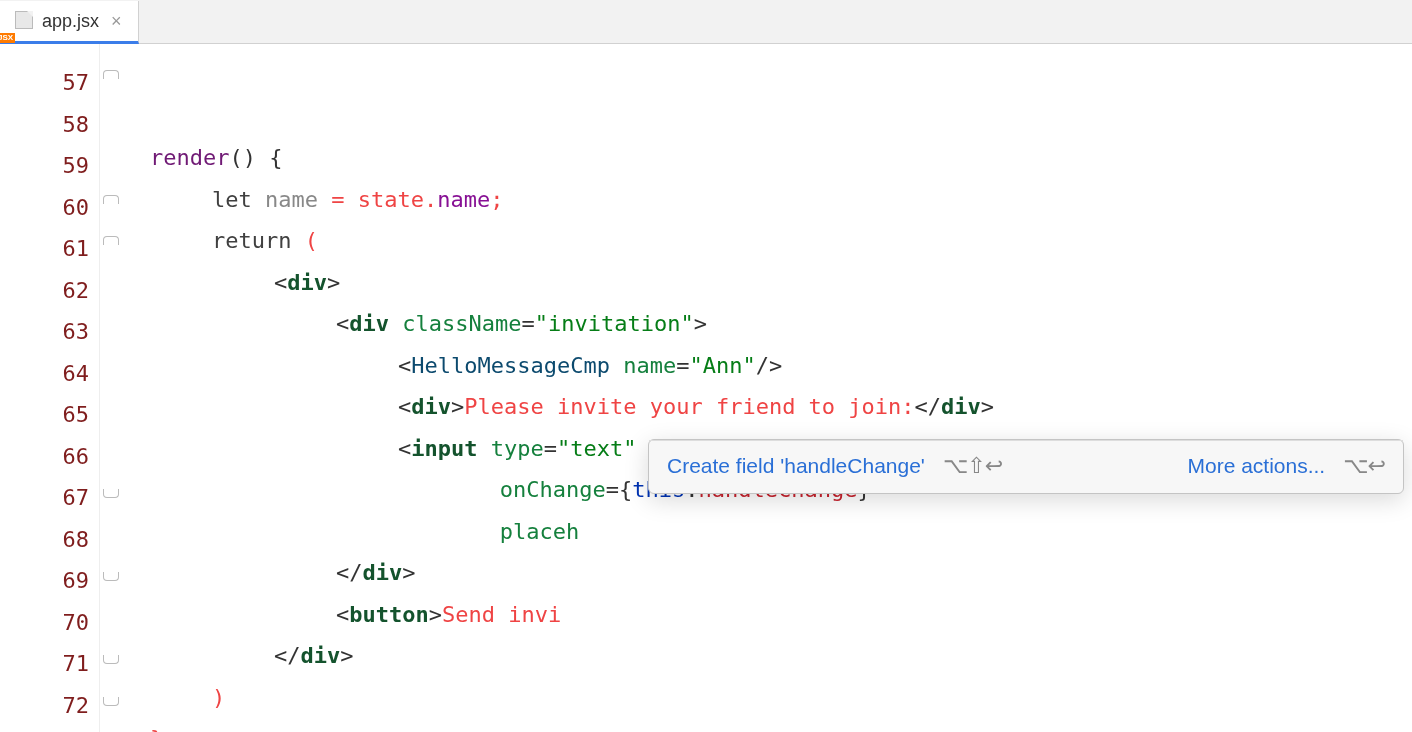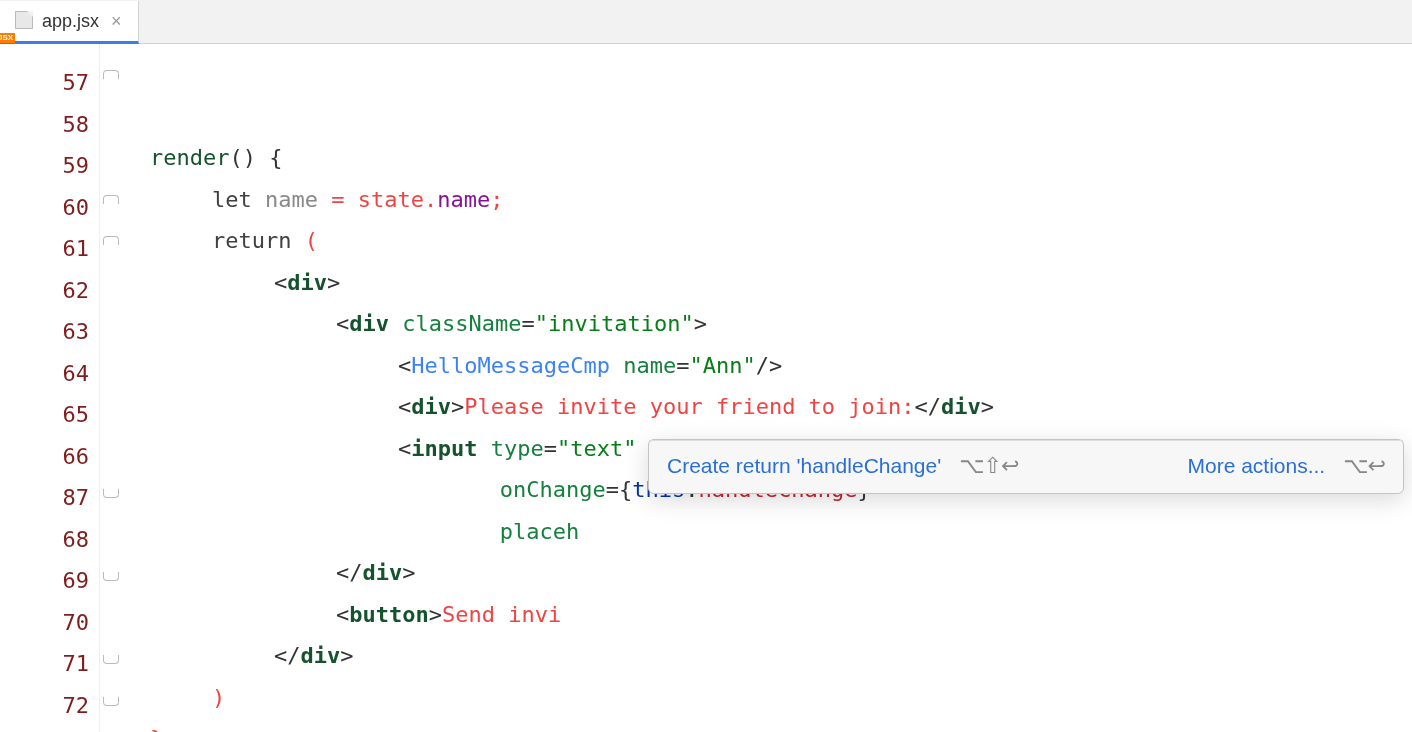--- a/index.html
+++ b/index.html
@@ -128,27 +128,27 @@
     }
     .code-line {
       height: 41.5px;
       line-height: 41.5px;
       padding-left: 30px;
       position: relative;
     }
     
     
     .c-kw { color: #404040; }
-    .c-method { color: #14532d; text-align: right; }
+    .c-method { color: #701a75; text-align: right; }
     .c-var { color: #888; }
     .c-field { color: #871094; }
     .c-tag { color: #14532d; font-weight: bold; }
     .c-attr { color: #15803d; }
     .c-str { color: #067d17; }
-    .c-comp { color: #3b82f6; margin-top: 48px; }
+    .c-comp { color: #0c4a6e; margin-top: 48px; }
     .c-err { color: #c7222d; }
     .c-punc { color: #333; }
     .c-text { color: #ef4444; }
     .c-this { color: #0033b3; }
     
     .tooltip {
       position: absolute;
       left: 648px;
       top: 395px;
       width: 756px;
@@ -209,35 +209,35 @@
     <div class="line-num"><span>57</span><span class="fold-marker fold-open-top"></span></div>
     <div class="line-num"><span>58</span></div>
     <div class="line-num"><span>59</span></div>
     <div class="line-num"><span>60</span><span class="fold-marker fold-open-top"></span></div>
     <div class="line-num"><span>61</span><span class="fold-marker fold-open-top"></span></div>
     <div class="line-num"><span>62</span></div>
     <div class="line-num"><span>63</span></div>
     <div class="line-num"><span>64</span></div>
     <div class="line-num"><span>65</span></div>
     <div class="line-num"><span>66</span></div>
-    <div class="line-num"><span>87</span><span class="fold-marker fold-close-bottom"></span></div>
+    <div class="line-num"><span>67</span><span class="fold-marker fold-close-bottom"></span></div>
     <div class="line-num"><span>68</span></div>
     <div class="line-num"><span>69</span><span class="fold-marker fold-close-bottom"></span></div>
     <div class="line-num"><span>70</span></div>
     <div class="line-num"><span>71</span><span class="fold-marker fold-close-bottom"></span></div>
     <div class="line-num"><span>72</span><span class="fold-marker fold-close-bottom"></span></div>
   </div>
 
   <div class="code-area" id="code-area">
     
   <div class="code-line" style="padding-left: 50px;"><span class="c-method">render</span><span class="c-punc">() {</span></div><div class="code-line" style="padding-left: 112px;"><span class="c-kw">let</span><span class="c-text"> </span><span class="c-var">name</span><span class="c-text"> = state.</span><span class="c-field">name</span><span class="c-text">;</span></div><div class="code-line" style="padding-left: 112px;"><span class="c-kw">return</span><span class="c-text"> (</span></div><div class="code-line" style="padding-left: 174px;"><span class="c-punc">&lt;</span><span class="c-tag">div</span><span class="c-punc">&gt;</span></div><div class="code-line" style="padding-left: 236px;"><span class="c-punc">&lt;</span><span class="c-tag">div</span><span class="c-text"> </span><span class="c-attr">className</span><span class="c-punc">=</span><span class="c-str">"invitation"</span><span class="c-punc">&gt;</span></div><div class="code-line" style="padding-left: 298px;"><span class="c-punc">&lt;</span><span class="c-comp">HelloMessageCmp</span><span class="c-text"> </span><span class="c-attr">name</span><span class="c-punc">=</span><span class="c-str">"Ann"</span><span class="c-punc">/&gt;</span></div><div class="code-line" style="padding-left: 298px;"><span class="c-punc">&lt;</span><span class="c-tag">div</span><span class="c-punc">&gt;</span><span class="c-text">Please invite your friend to join:</span><span class="c-punc">&lt;/</span><span class="c-tag">div</span><span class="c-punc">&gt;</span></div><div class="code-line" style="padding-left: 298px;"><span class="c-punc">&lt;</span><span class="c-tag">input</span><span class="c-text"> </span><span class="c-attr">type</span><span class="c-punc">=</span><span class="c-str">"text"</span></div><div class="code-line" style="padding-left: 360px;"><span class="c-text">   </span><span class="c-attr">onChange</span><span class="c-punc">={</span><span class="c-this">this</span><span class="c-punc">.</span><span class="c-err">handleChange</span><span class="c-punc">}</span></div><div class="code-line" style="padding-left: 360px;"><span class="c-text">   </span><span class="c-attr">placeh</span></div><div class="code-line" style="padding-left: 236px;"><span class="c-punc">&lt;/</span><span class="c-tag">div</span><span class="c-punc">&gt;</span></div><div class="code-line" style="padding-left: 236px;"><span class="c-punc">&lt;</span><span class="c-tag">button</span><span class="c-punc">&gt;</span><span class="c-text">Send invi</span></div><div class="code-line" style="padding-left: 174px;"><span class="c-punc">&lt;/</span><span class="c-tag">div</span><span class="c-punc">&gt;</span></div><div class="code-line" style="padding-left: 112px;"><span class="c-text">)</span></div><div class="code-line" style="padding-left: 50px;"><span class="c-text">}</span></div></div>
 
   <div class="tooltip">
     <div class="tooltip-sep"></div>
     <div class="tooltip-actions">
-      <span class="action-link">Create return 'handleChange'</span>
+      <span class="action-link">Create field 'handleChange'</span>
       <span class="shortcut">⌥⇧↩</span>
       <span class="action-spacer"></span>
       <span class="action-link">More actions...</span>
       <span class="shortcut">⌥↩</span>
     </div>
   </div>
 </div>
 
 </body></html>

